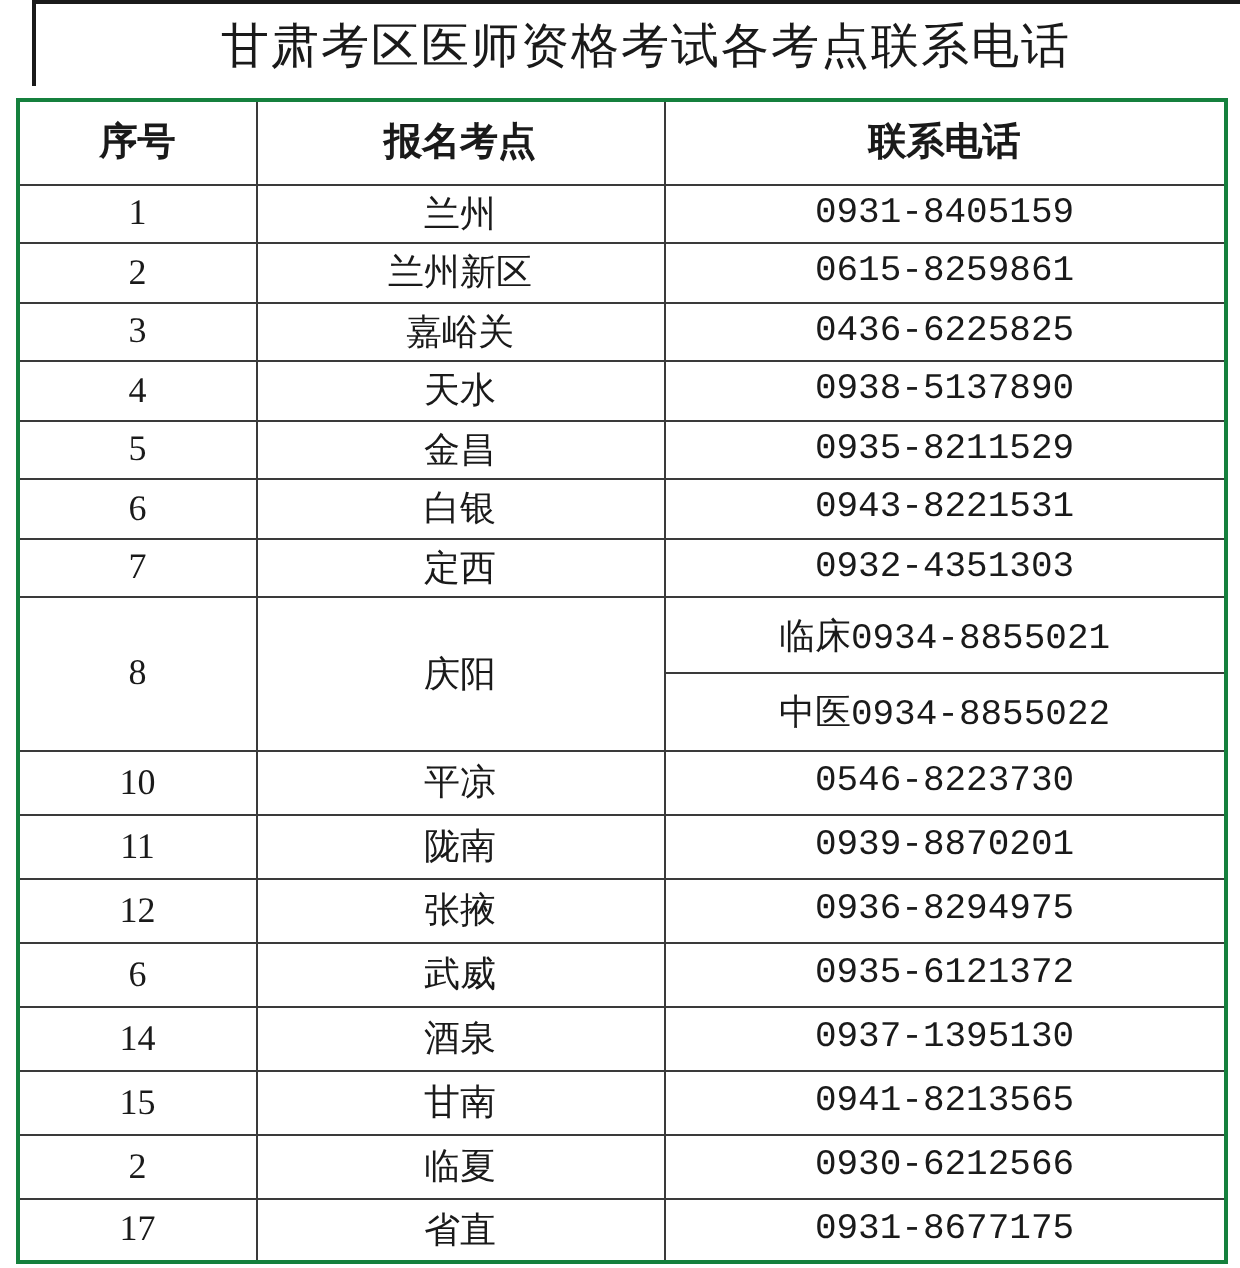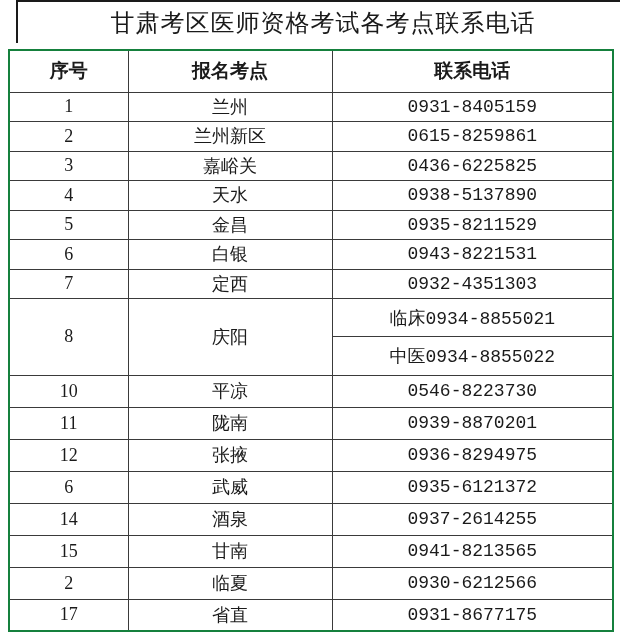--- a/index.html
+++ b/index.html
@@ -133,21 +133,21 @@
         <td class="phone">0936-8294975</td>
       </tr>
       <tr class="rh2">
         <td class="serial">6</td>
         <td>武威</td>
         <td class="phone">0935-6121372</td>
       </tr>
       <tr class="rh2">
         <td class="serial">14</td>
         <td>酒泉</td>
-        <td class="phone">0937-2614255</td>
+        <td class="phone">0937-1395130</td>
       </tr>
       <tr class="rh2">
         <td class="serial">15</td>
         <td>甘南</td>
         <td class="phone">0941-8213565</td>
       </tr>
       <tr class="rh2">
         <td class="serial">2</td>
         <td>临夏</td>
         <td class="phone">0930-6212566</td>

